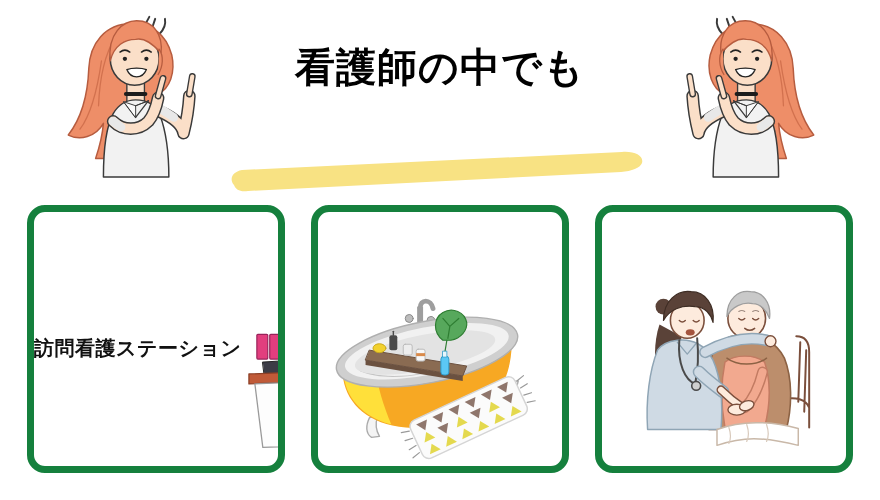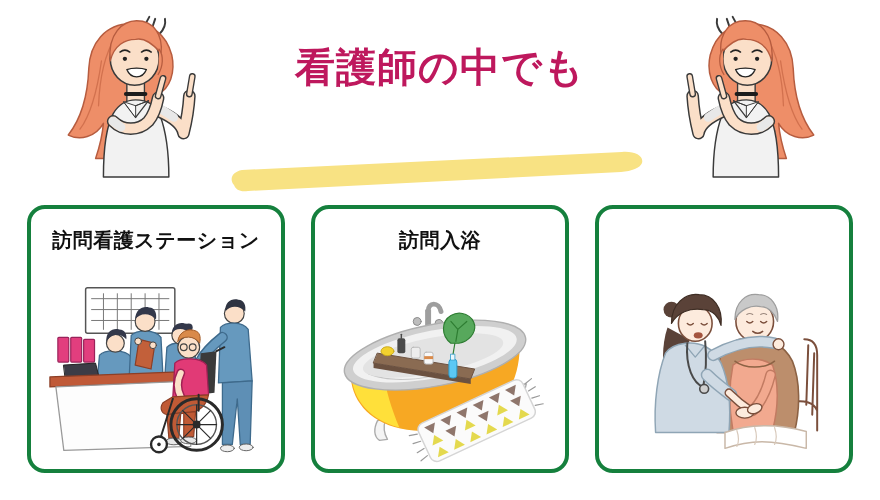--- a/index.html
+++ b/index.html
@@ -2,26 +2,26 @@
 <html><head>
 <meta charset="utf-8">
 <style>
   html,body{margin:0;padding:0;background:#fff;}
   .stage{position:relative;width:880px;height:500px;background:#ffffff;overflow:hidden;
          font-family:"DejaVu Sans",sans-serif;}
   .mascot{position:absolute;top:12px;width:158px;height:166px;}
   .mascot-left{left:42px;}
   .mascot-right{right:40px;transform:scaleX(-1);}
   .title{position:absolute;left:0;right:0;top:44px;text-align:center;z-index:2;
-         font-size:40px;font-weight:900;color:#be185d;line-height:1.16;letter-spacing:1px;}
+         font-size:40px;font-weight:900;color:#000000;line-height:1.16;letter-spacing:1px;}
   .brush{position:absolute;left:226px;top:149px;width:422px;height:44px;z-index:1;}
   .cards{position:absolute;left:27px;right:27px;top:205px;height:268px;
          display:flex;gap:26px;box-sizing:border-box;}
-  .card{flex:1;box-sizing:border-box;border:4px solid #15803d;border-radius:18px;
-        background:#fff;display:flex;flex-direction:column;align-items:center;
+  .card{flex:1;box-sizing:border-box;border:7px solid #15803d;border-radius:18px;
+        background:#fff;display:flex;flex-direction:row;align-items:center;
         padding-top:18px;overflow:hidden;}
   .card-title{font-size:20px;font-weight:800;color:#111;letter-spacing:.5px;white-space:nowrap;}
   .card-art{margin-top:auto;margin-bottom:2px;line-height:0;}
 </style>
 </head>
 <body>
 
 <div class="stage">
 
   <div class="mascot mascot-left">
@@ -176,21 +176,20 @@
             <circle cx="156" cy="144" r="4" fill="#2A2A2A"></circle>
             <circle cx="118" cy="164" r="8" fill="#fff" stroke="#2A2A2A" stroke-width="2.4"></circle>
             <circle cx="118" cy="164" r="1.8" fill="#2A2A2A"></circle>
             <path d="M158 114 L158 130 M132 118 L120 156 M176 70 L184 66" fill="none" stroke="#2A2A2A" stroke-width="2"></path>
           </g>
         </svg>
       </div>
     </div>
 
     <div class="card">
-      <div class="card-title">訪問入浴</div>
       <div class="card-art">
         <svg width="228" height="186" viewBox="0 0 230 186">
           <g stroke-linecap="round" stroke-linejoin="round">
 
             <path d="M103 30 C103 20 114 20 116 30" fill="none" stroke="#9E9E9E" stroke-width="5"></path>
             <rect x="100" y="28" width="6" height="16" fill="#9E9E9E"></rect>
             <circle cx="92" cy="40" r="4" fill="#BDBDBD" stroke="#8a8a8a"></circle>
             <circle cx="114" cy="42" r="4" fill="#BDBDBD" stroke="#8a8a8a"></circle>
 
             <g fill="#F4F4F4" stroke="#ABABAB" stroke-width="1.4">

